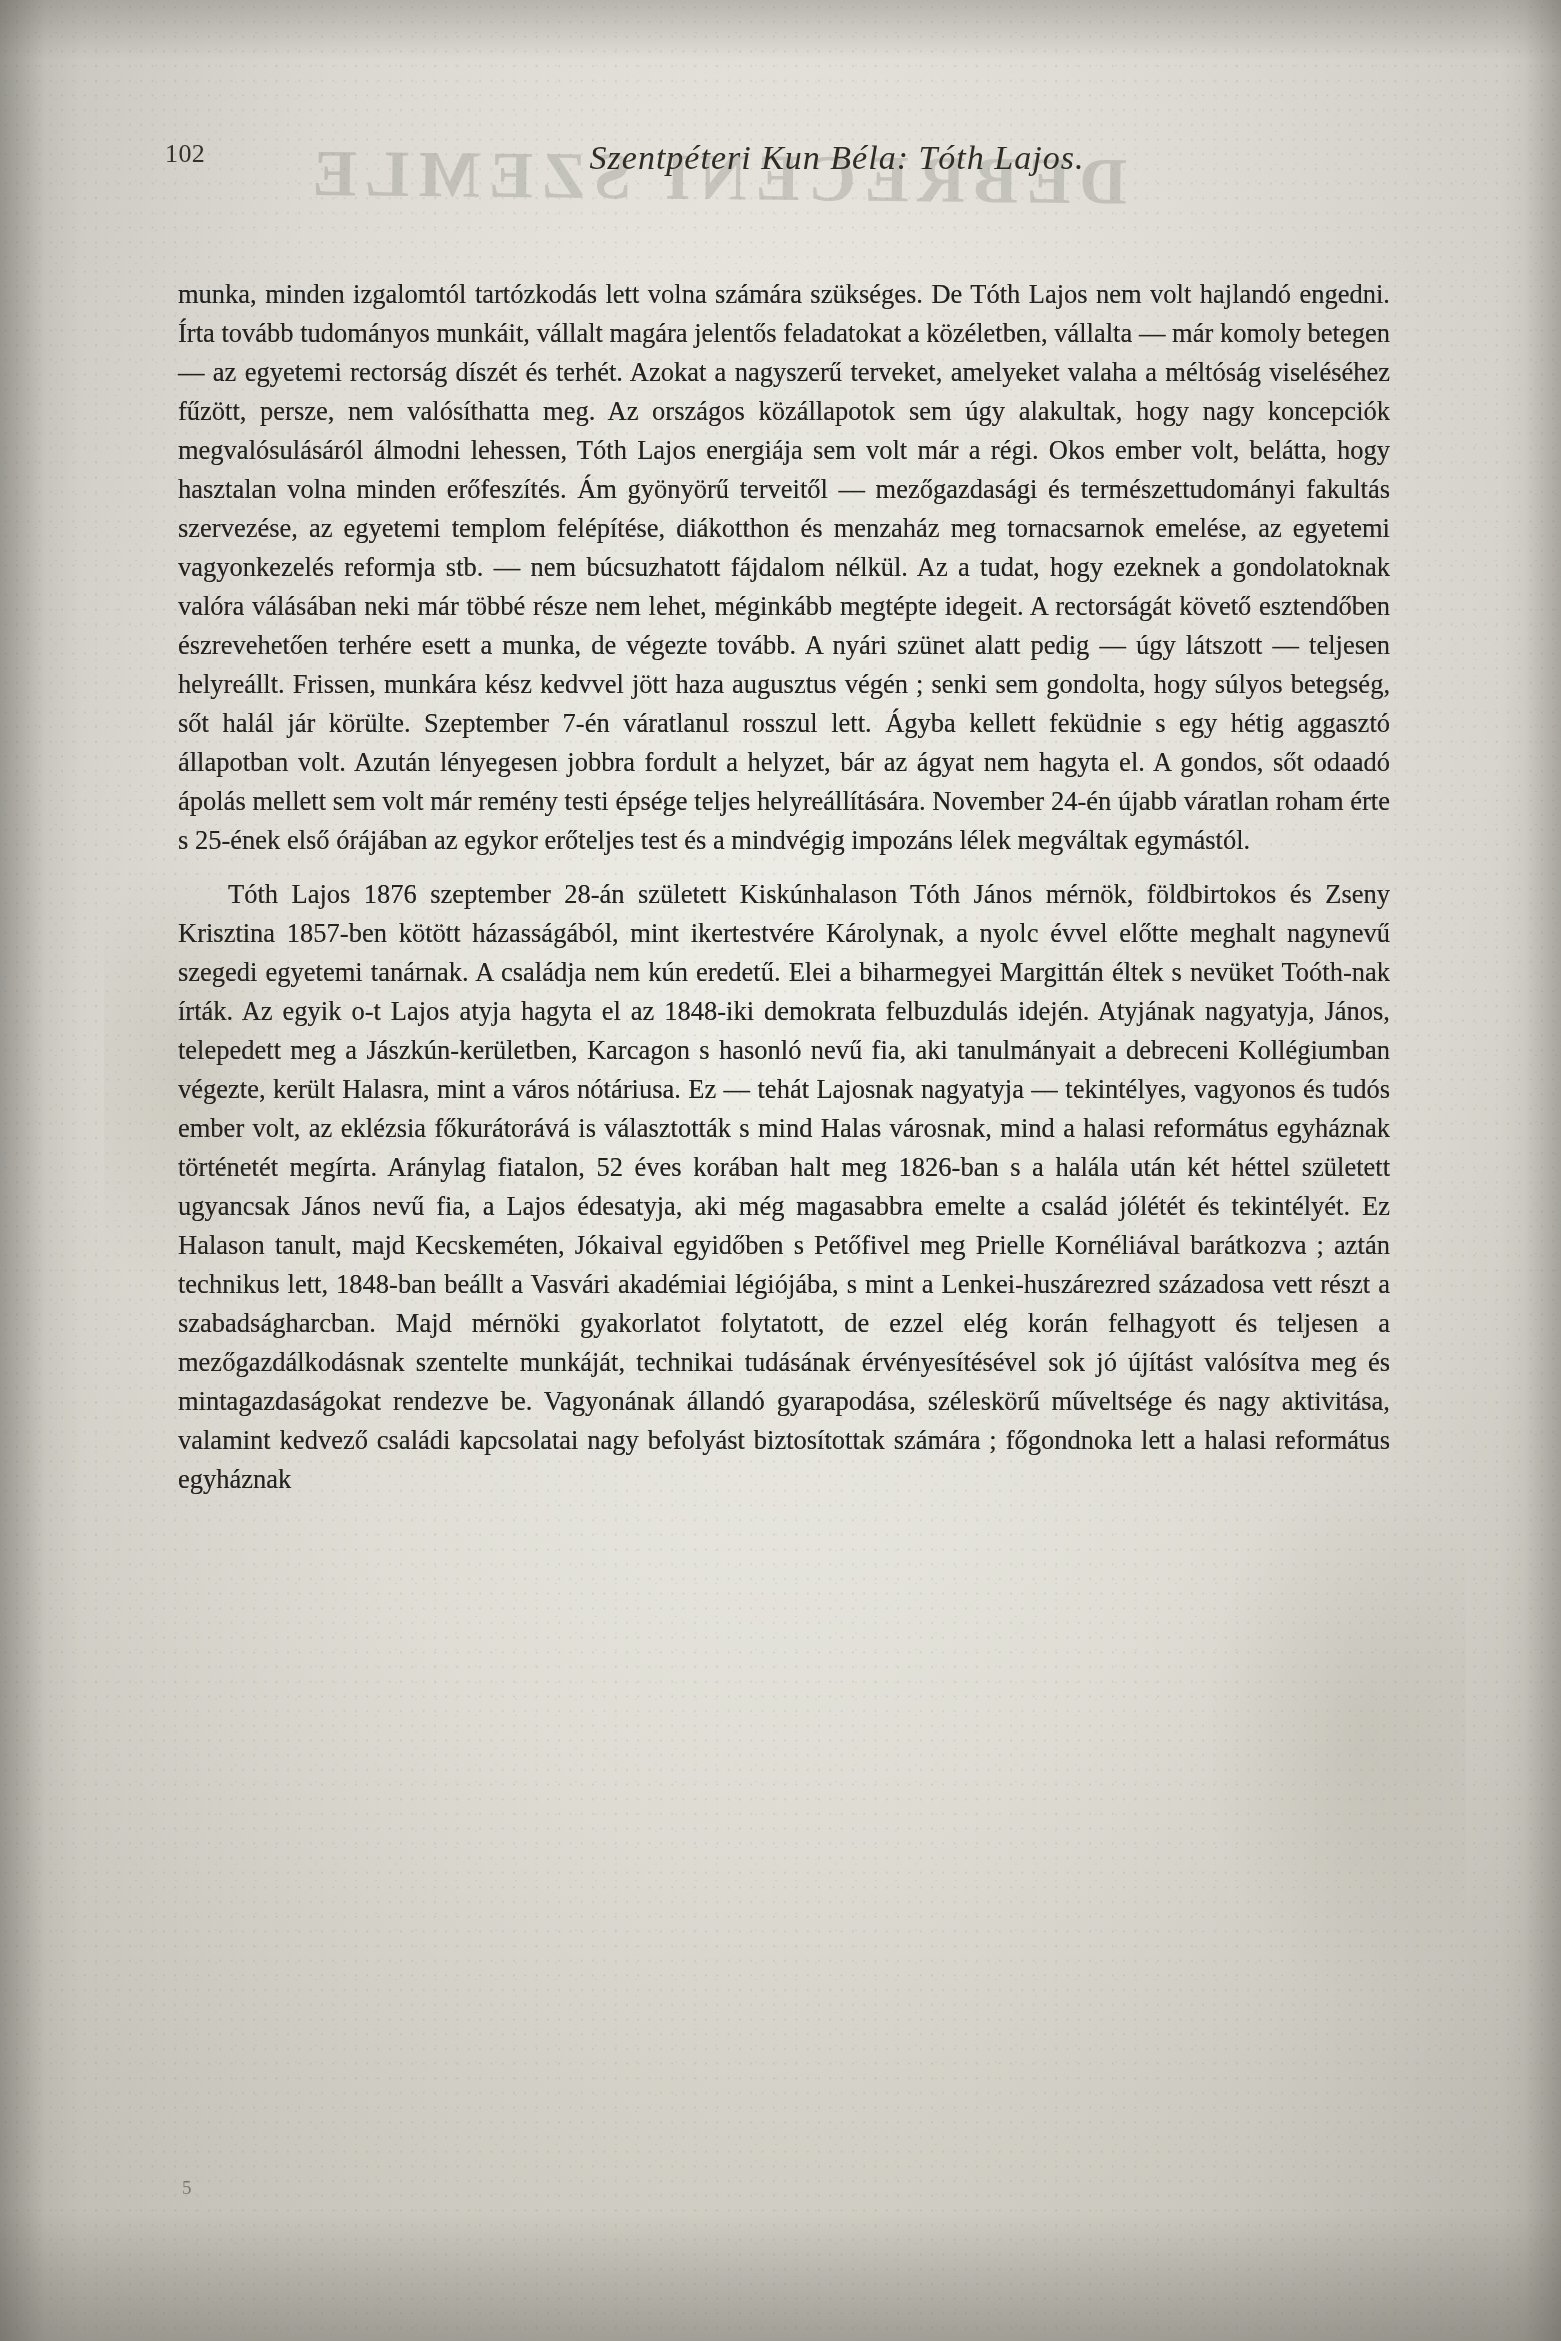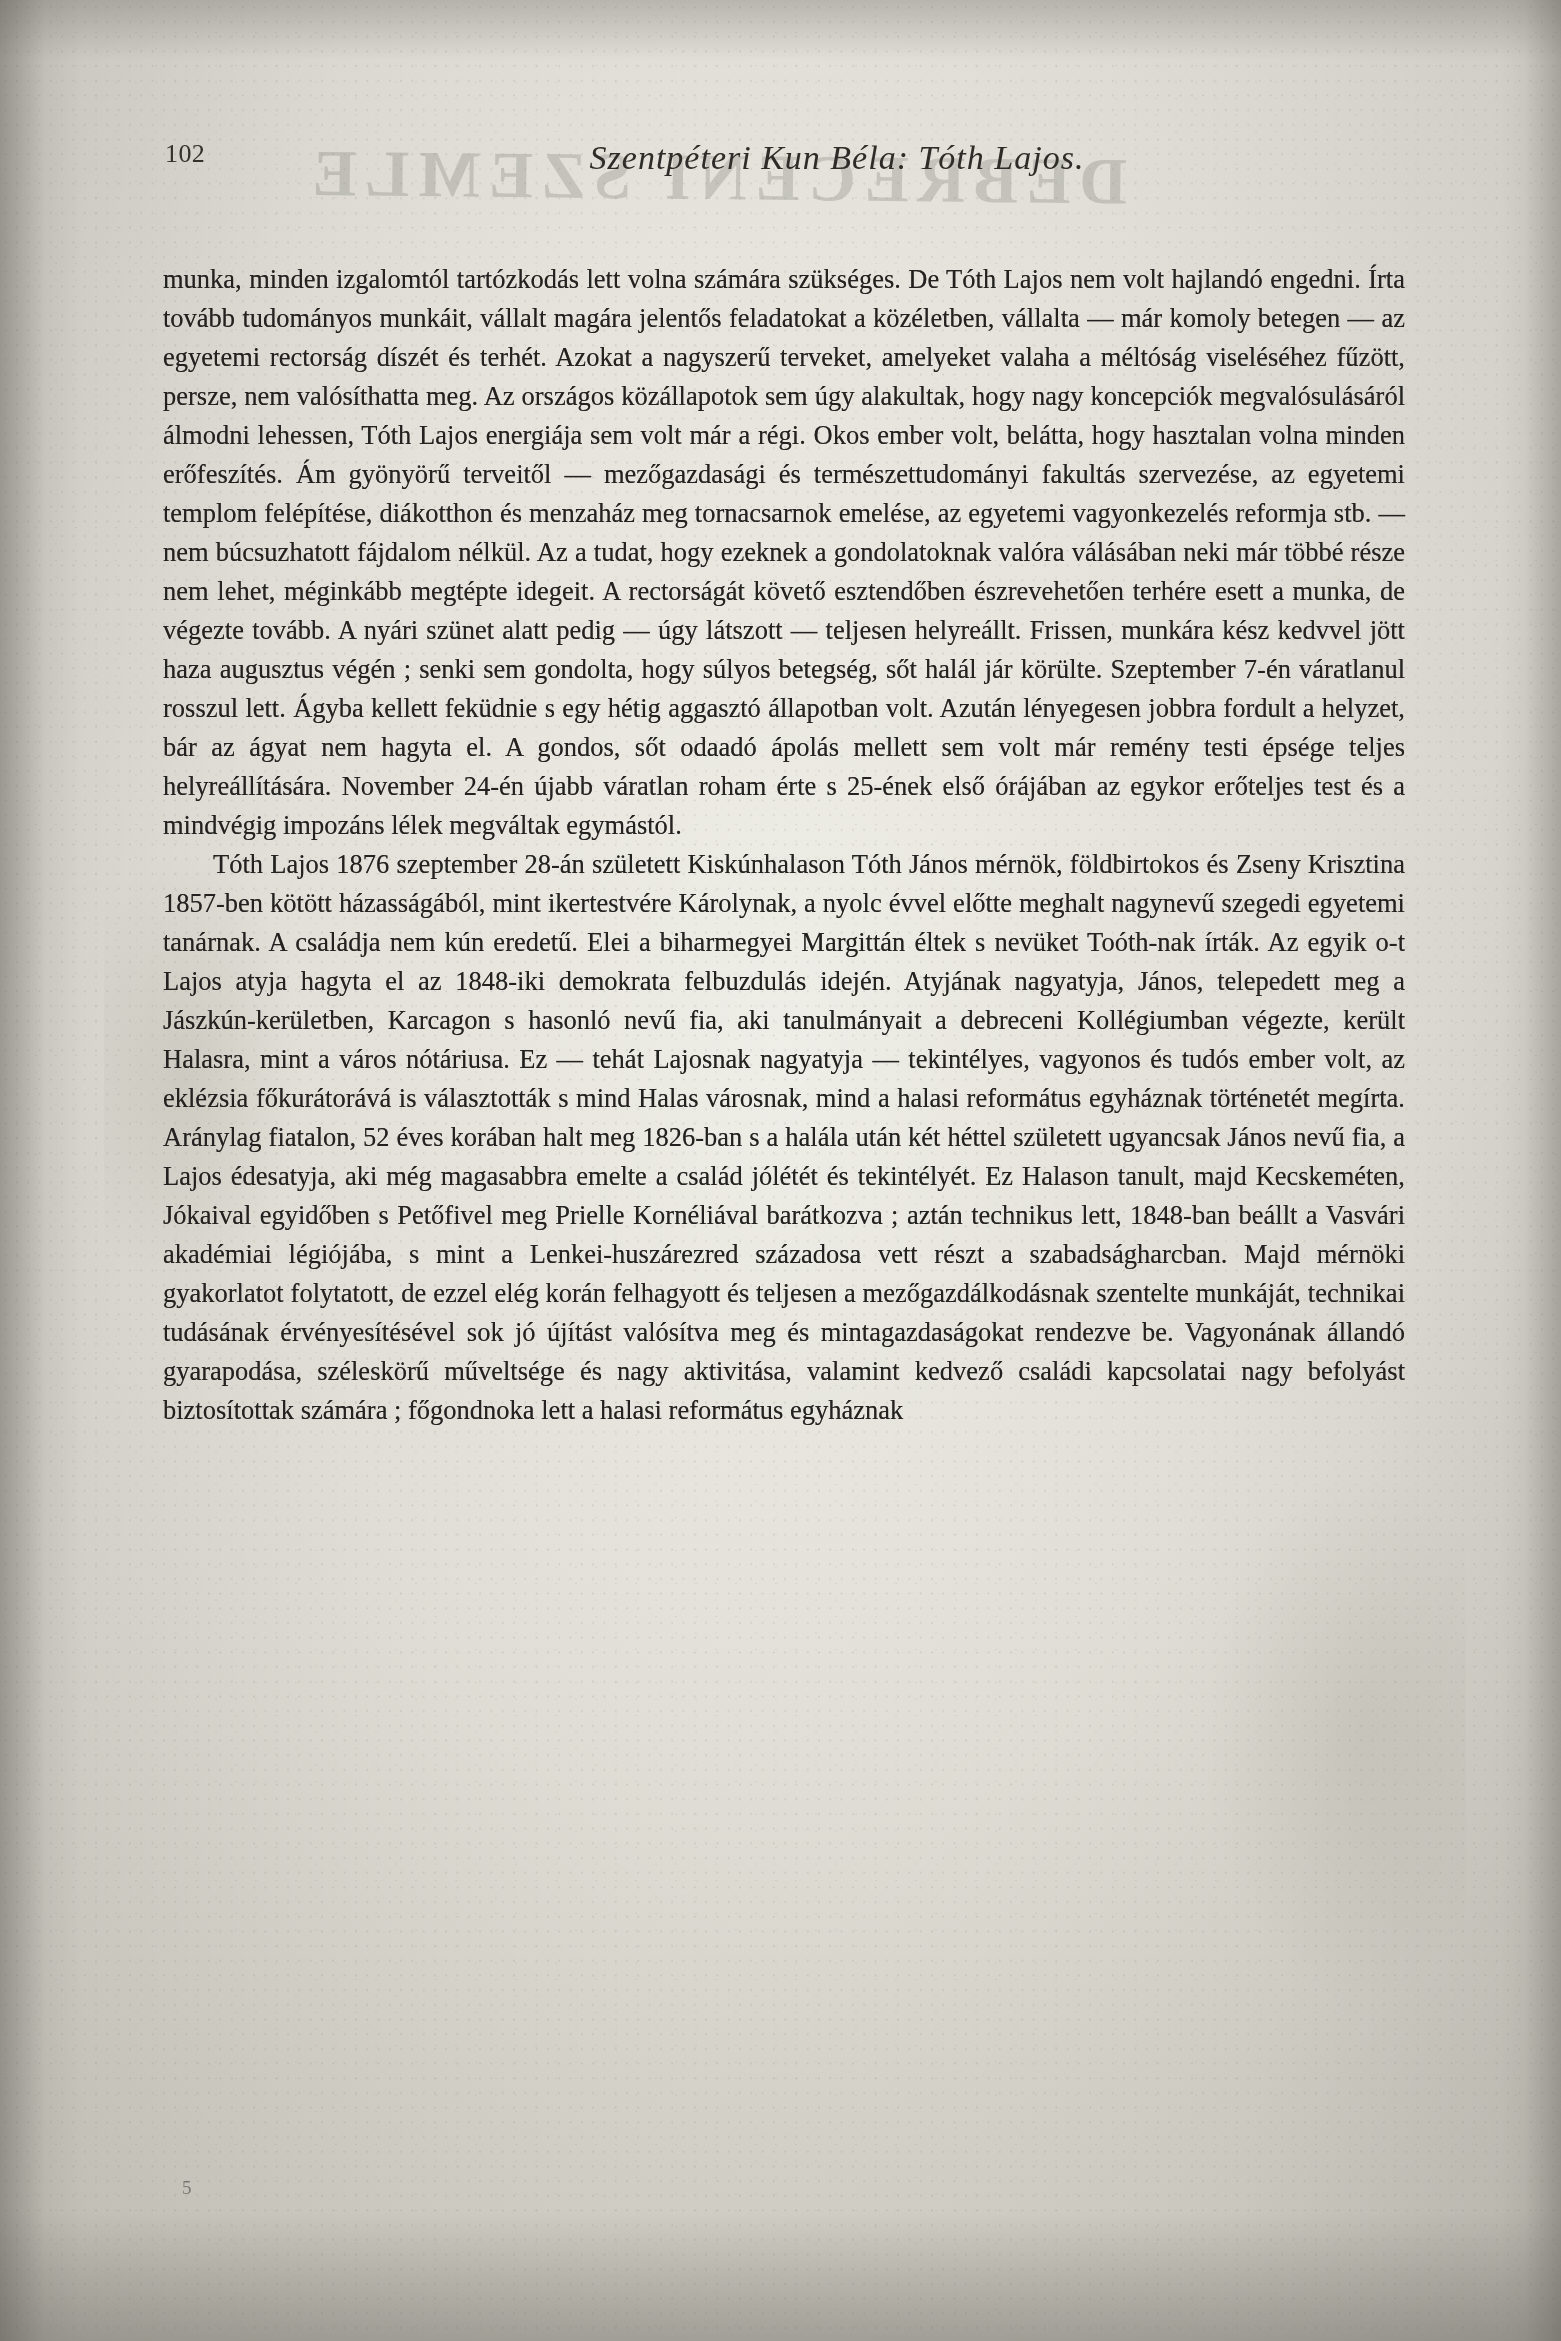--- a/index.html
+++ b/index.html
@@ -107,21 +107,21 @@
     top: 260px;
     width: 1242px;
     font-family: "Liberation Serif", serif;
     font-size: 26.5px;
     line-height: 39px;
     color: #232220;
     text-align: justify;
     text-justify: inter-word;
   }
   .body-col p {
-    margin: 0;
+    margin: 15px;
     text-indent: 0;
   }
   .body-col p.indent {
     text-indent: 50px;
   }
   .ink {
     
     text-shadow: 0 0 0.5px rgba(35,34,32,0.55);
   }
   .marginalia {

